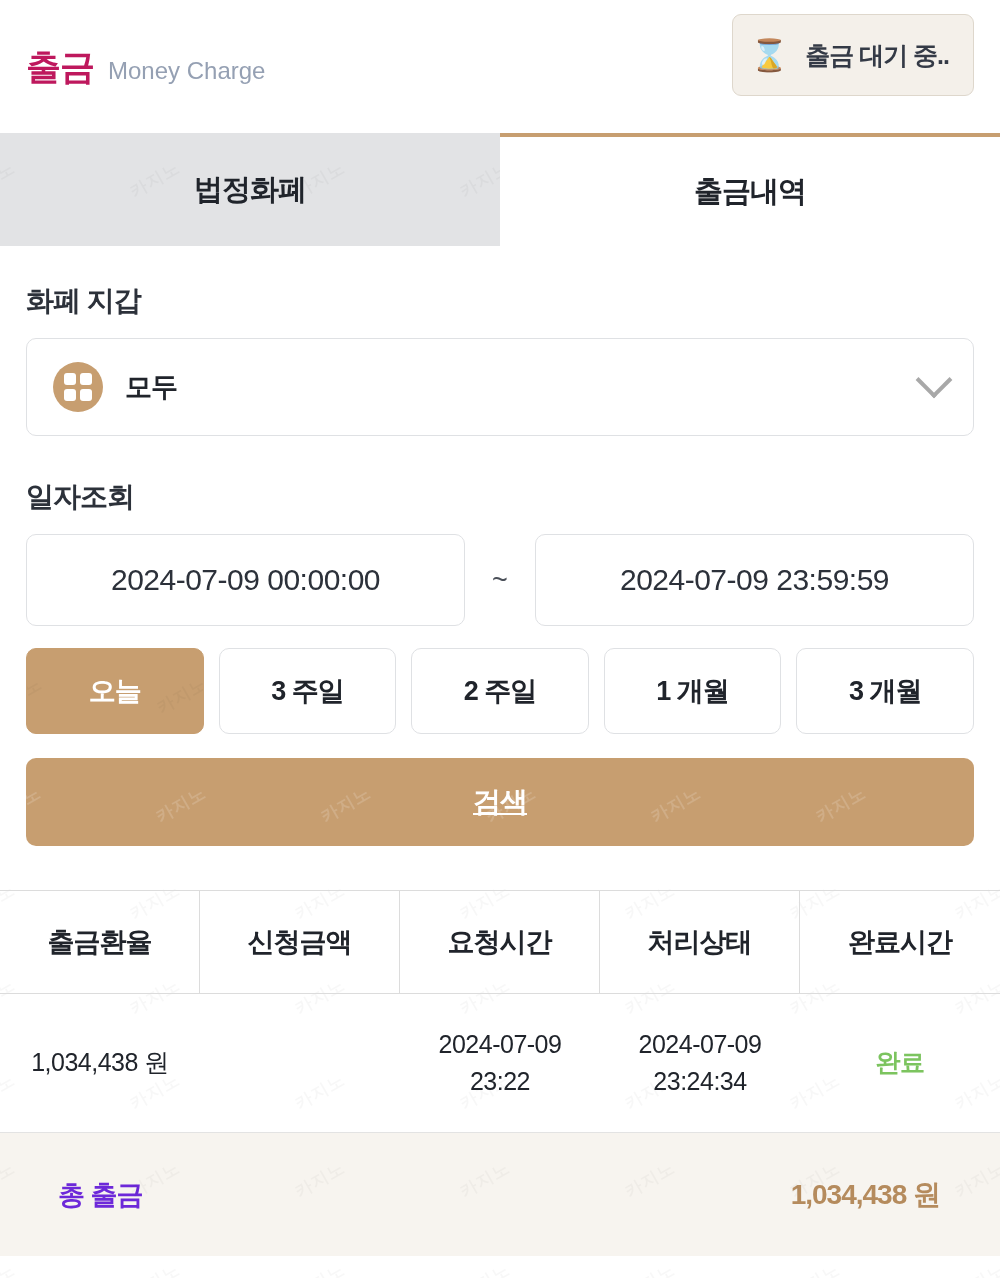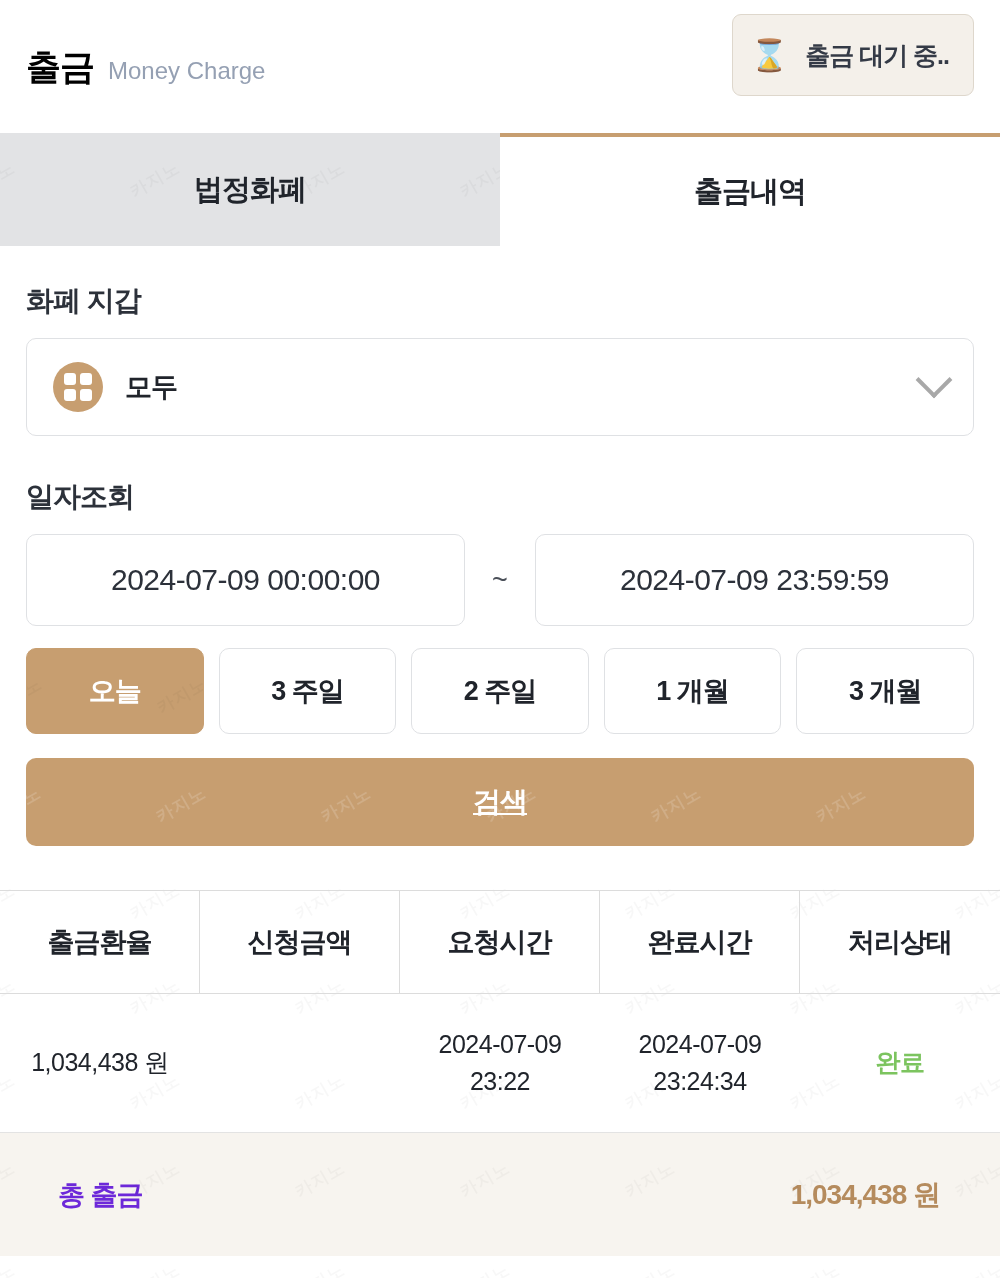--- a/index.html
+++ b/index.html
@@ -45,21 +45,21 @@
     background: #ffffff;
     display: flex;
     align-items: center;
     padding: 0 26px;
     z-index: 2;
   }
   .title-wrap { display: flex; align-items: baseline; gap: 14px; }
   .title-ko {
     font-size: 35px;
     font-weight: 700;
-    color: #000000;
+    color: #be185d;
     letter-spacing: -1px;
     line-height: 1;
   }
   .title-en {
     font-size: 24px;
     font-weight: 400;
     color: #95a0b3;
     letter-spacing: 0px;
     line-height: 1;
   }
@@ -499,22 +499,22 @@
         </span>
       <span class="lbl">검색</span>
     </button>
   </div>
 
   <div class="table">
     <div class="thead">
       <div class="th c1">출금환율</div>
       <div class="th c0">신청금액</div>
       <div class="th c2">요청시간</div>
+      <div class="th c4">처리상태</div>
       <div class="th c3">완료시간</div>
-      <div class="th c4">처리상태</div>
     </div>
 
     <div class="trow">
       <div class="td c0">1,034,438 원</div>
       <div class="td c1"></div>
       <div class="td c2">2024-07-09<br>23:22</div>
       <div class="td c3">2024-07-09<br>23:24:34</div>
       <div class="td c4 status">완료</div>
     </div>
   </div>

